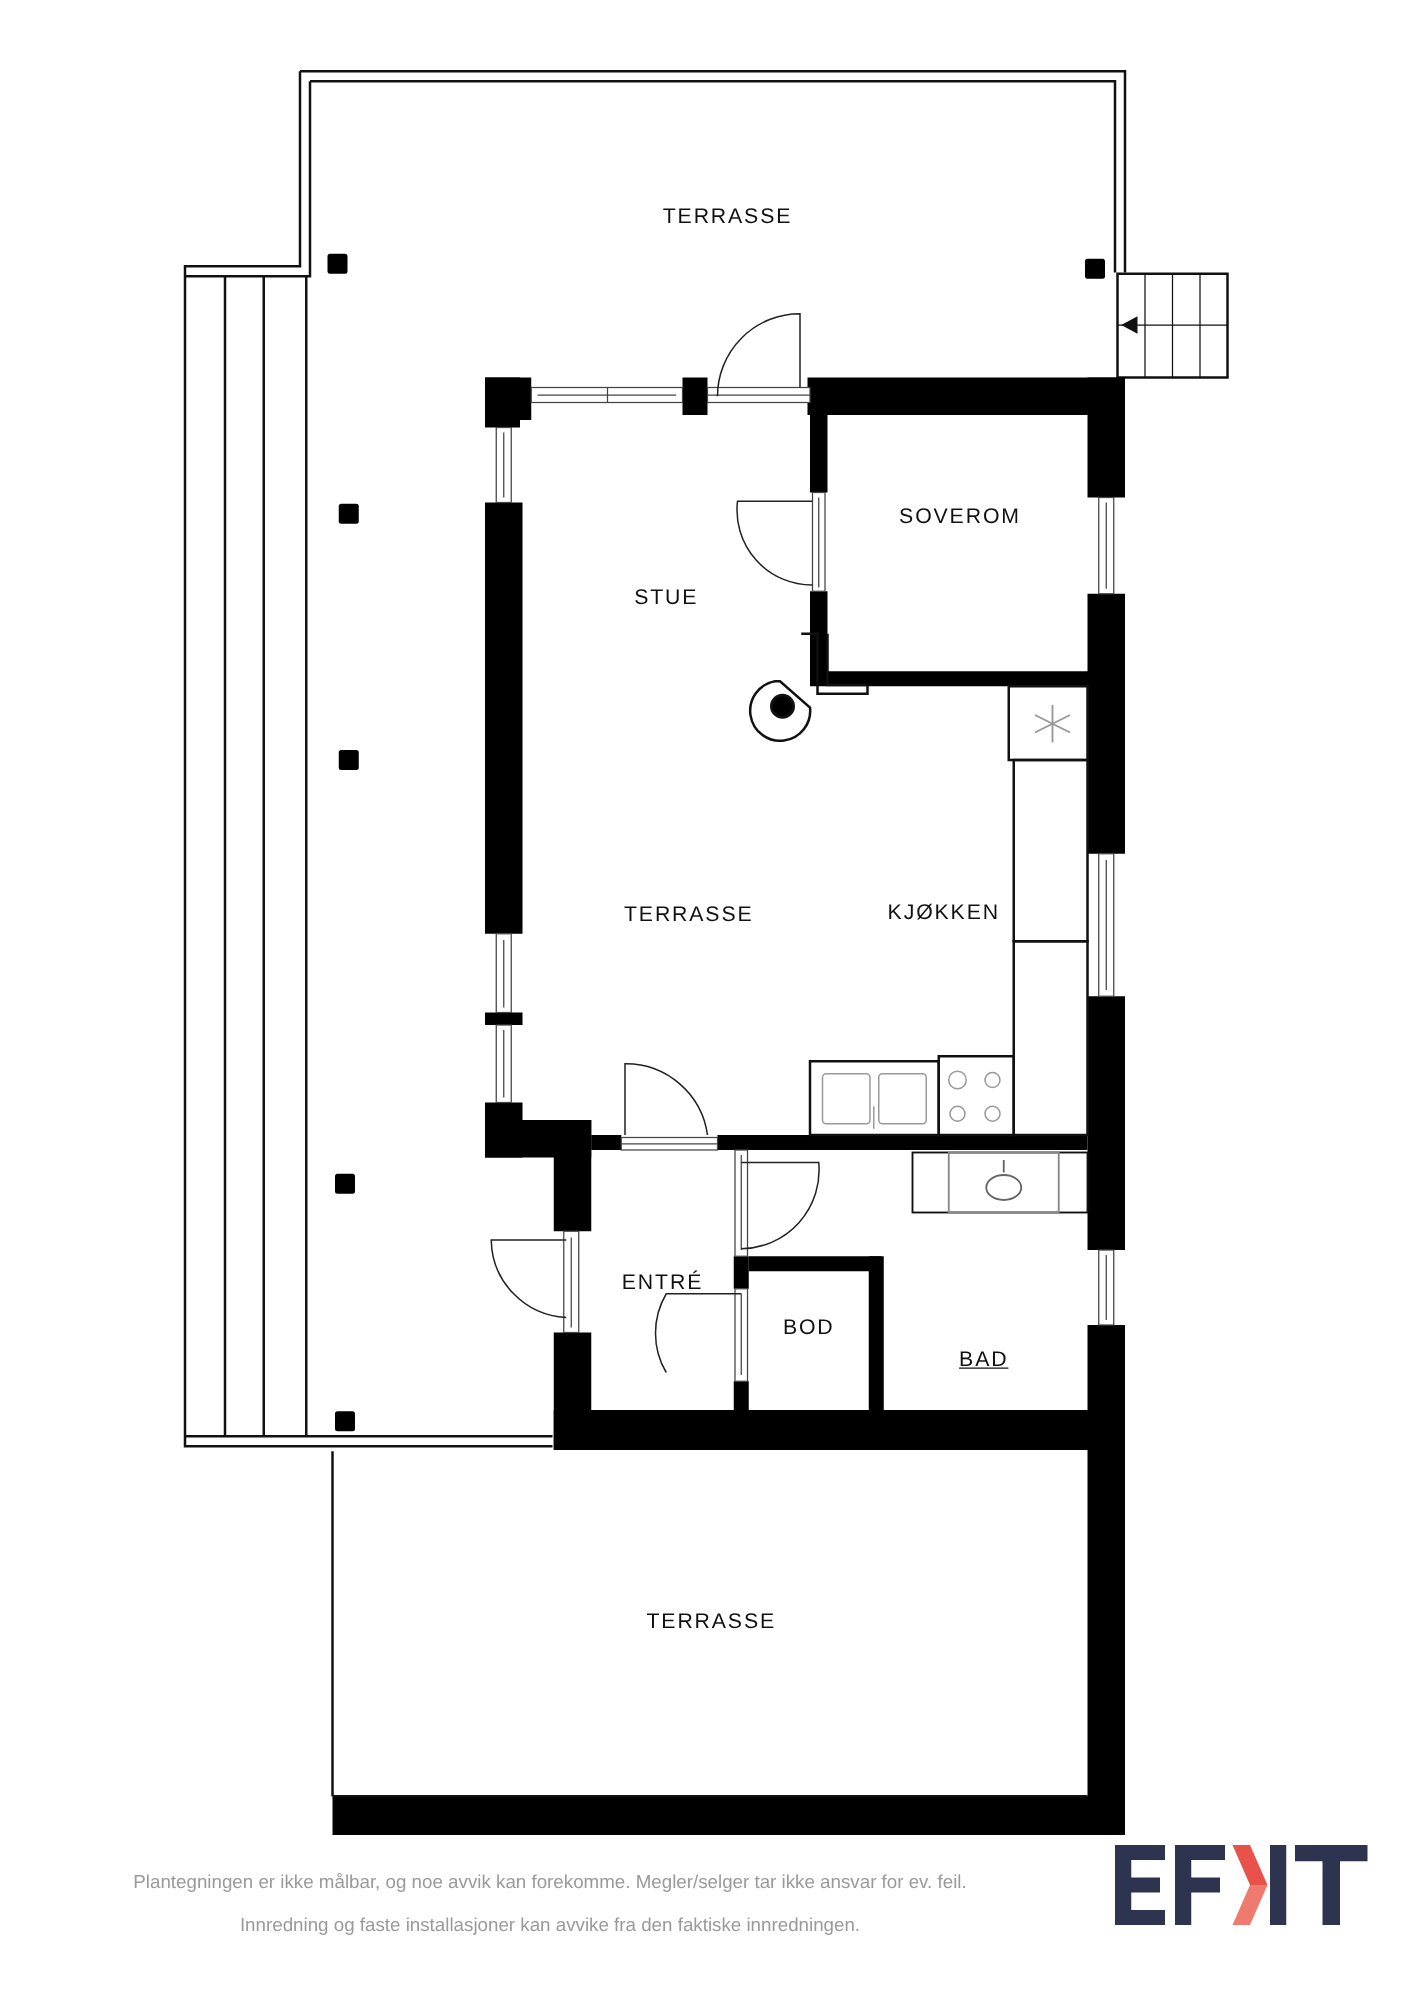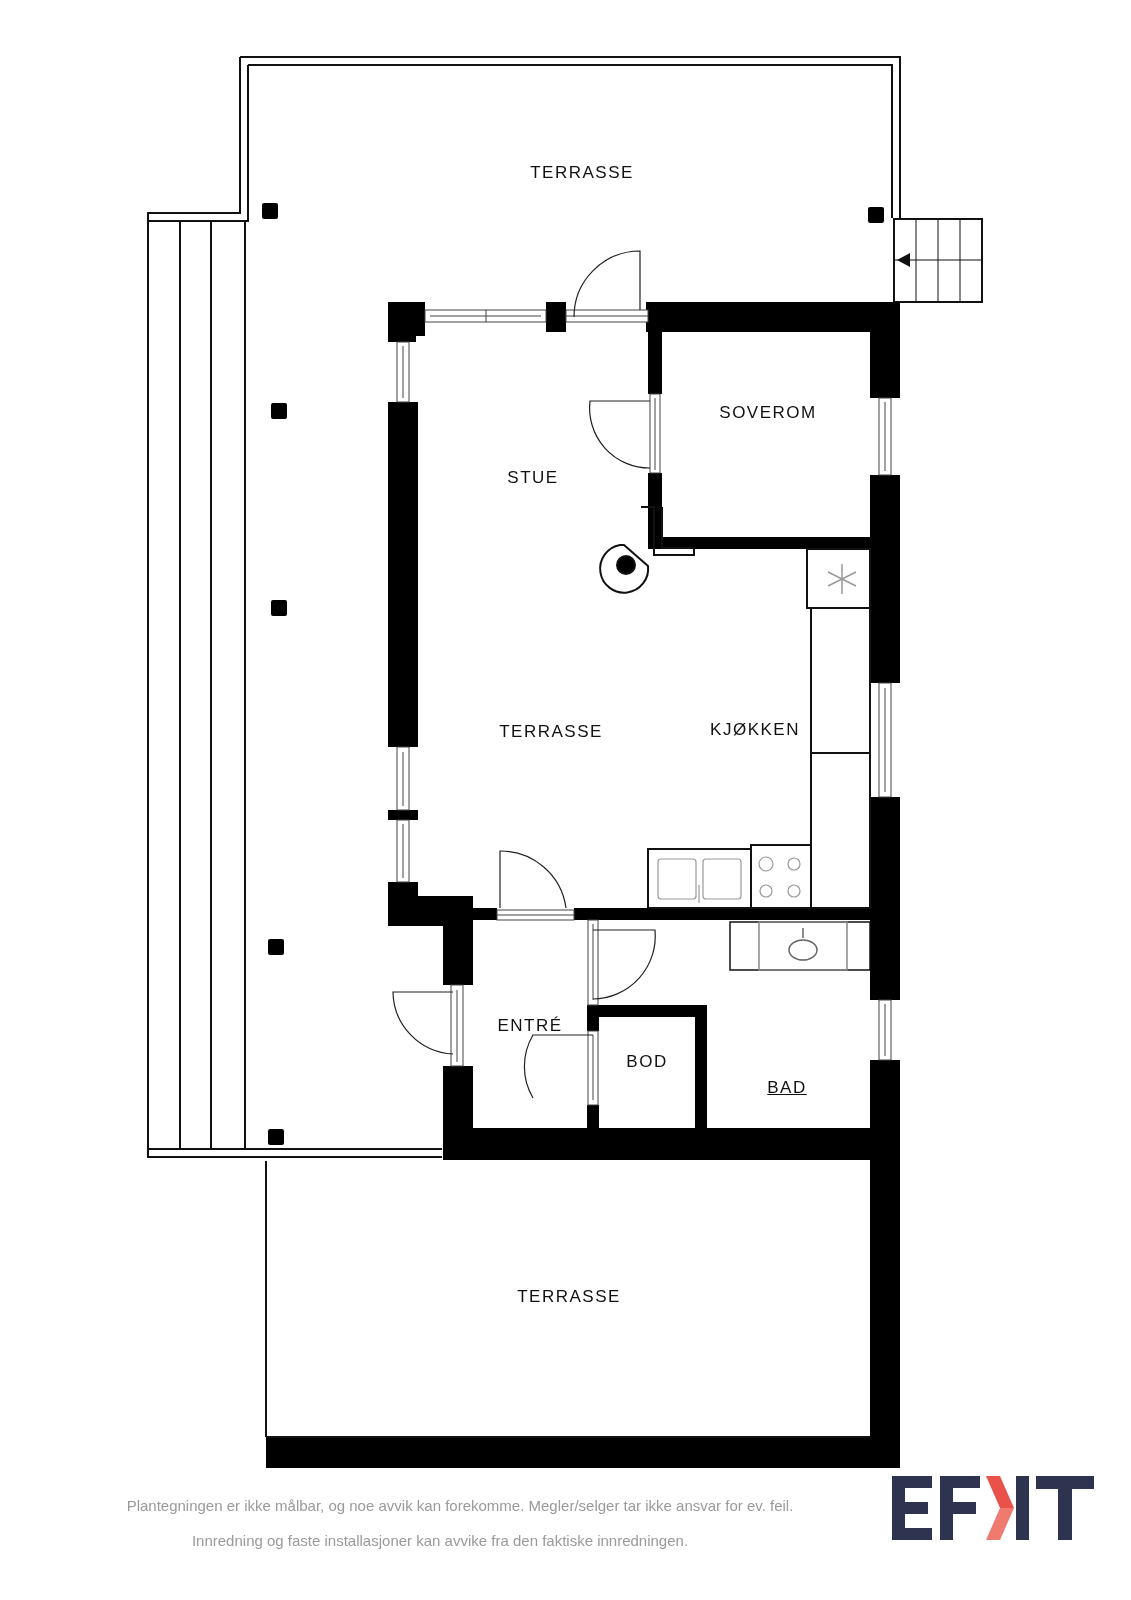--- a/index.html
+++ b/index.html
@@ -1,20 +1,20 @@
 <!DOCTYPE html>
 <html><head>
 <meta charset="utf-8">
 <style>
   html, body { margin:0; padding:0; background:#ffffff; }
   body { width:1131px; height:1600px; position:relative; overflow:hidden; font-family:"Liberation Sans", sans-serif; }
   #plan { position:absolute; left:0; top:0; width:1131px; height:1600px; }
   .room-label { position:absolute; font-family:"Liberation Sans", sans-serif; font-size:17px; letter-spacing:1.5px; color:#111; transform:translate(-50%,-50%); white-space:nowrap; }
   .disclaimer { position:absolute; left:0; width:880px; text-align:center; color:#9a9a9a; font-family:"Liberation Sans", sans-serif; font-size:15px; }
-  #disc1 { top:1497px;padding-left:20px; }
+  #disc1 { top:1497px; }
   #disc2 { top:1521px;margin-top:11px; }
   .logo { position:absolute; left:888px; top:1473px; width:210px; height:70px; }
 </style>
 </head>
 <body>
 
 <svg id="plan" viewBox="0 0 1131 1600" xmlns="http://www.w3.org/2000/svg">
 
   <g fill="none" stroke="#111" stroke-width="2">
     <path d="M240,57 L900,57 L900,218"></path>

